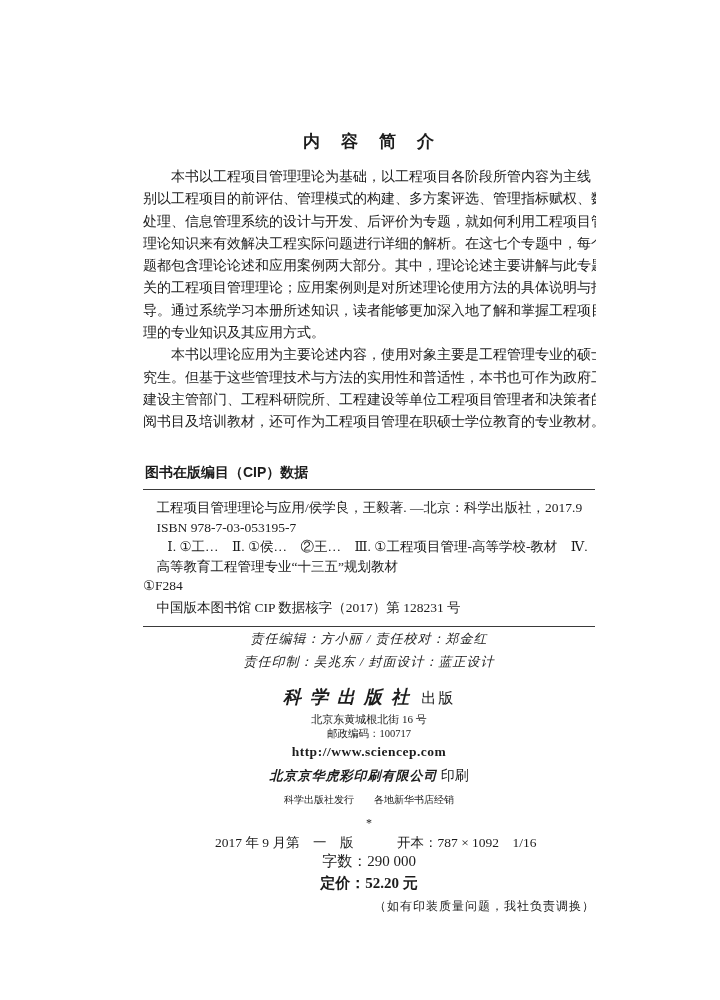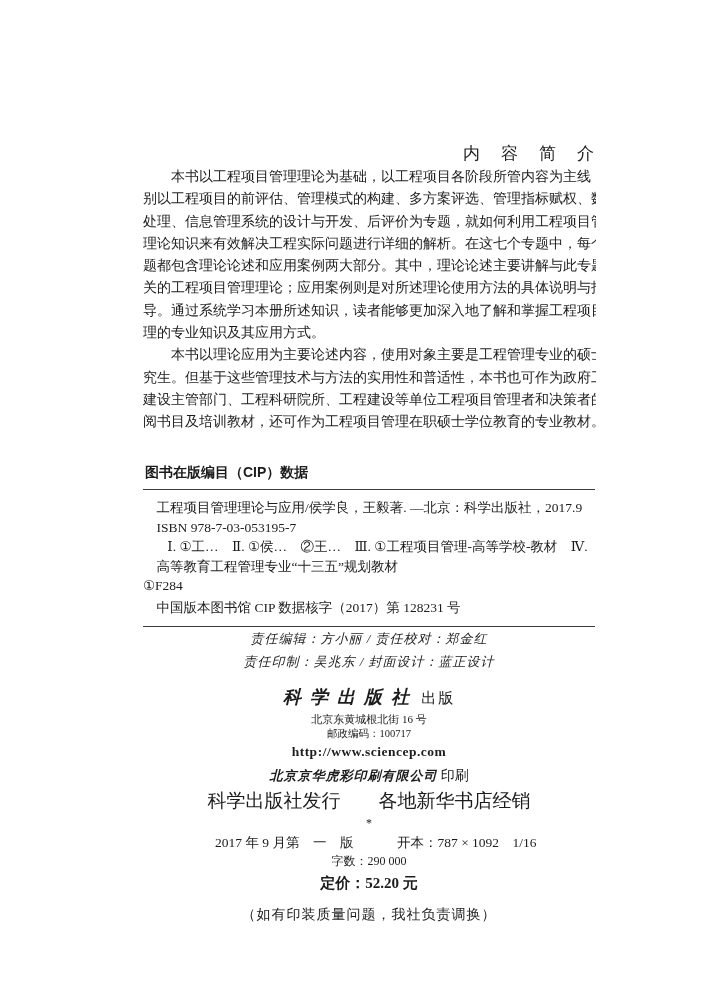--- a/index.html
+++ b/index.html
@@ -6,24 +6,24 @@
   .page{
     position:relative;
     width:720px;height:1000px;
     background:#ffffff;
     overflow:hidden;
     font-family:"Liberation Serif","DejaVu Serif",serif;
     color:#1c1c1c;
   }
   
   .book-title{
-    position:absolute;top:142px;left:143px;width:453px;
-    text-align:right;
+    position:absolute;top:130px;left:143px;width:453px;
+    text-align:center;
     font-family:"Liberation Sans","DejaVu Sans",sans-serif;
-    font-weight:normal;font-size:17px;letter-spacing:2px;
+    font-weight:bold;font-size:17px;letter-spacing:2px;
   }
   
   .intro{
     position:absolute;top:166px;left:143px;width:453px;
     font-size:14px;
   }
   .intro .line{
     height:22.3px;line-height:22.3px;
     text-align:justify;text-align-last:justify;
     white-space:nowrap;overflow:hidden;
@@ -57,30 +57,30 @@
   .press-logo{
     font-weight:bold;font-style:italic;font-size:18px;letter-spacing:9px;
   }
   .logo-suffix{font-size:15px;letter-spacing:2px;}
   .addr{font-size:11px;line-height:15px;margin-top:2px;}
   .postcode{font-size:10.5px;line-height:14px;}
   .website{font-weight:bold;font-size:13.5px;line-height:17px;margin-top:2px;letter-spacing:0.5px;}
   .printer-line{margin-top:7px;line-height:18px;}
   .printer-name{font-weight:bold;font-style:italic;font-size:13px;letter-spacing:1px;}
   .printer-suffix{font-size:14px;}
-  .distribution{font-size:19px;margin-top:7px;line-height:18px;}
+  .distribution{font-size:10px;margin-top:7px;line-height:18px;font-family:Liberation Mono, monospace;}
   .star{font-size:12px;line-height:14px;margin-top:6px;}
   .edition-row{
     display:flex;margin-left:72px;margin-top:3px;
     font-size:13.5px;line-height:19px;text-align:left;
   }
   .edition-row .ecol-left{width:182px;}
-  .word-count{font-size:12px;line-height:19px;margin-top:0;}
+  .word-count{font-size:15px;line-height:19px;margin-top:0;}
   .price-line{font-weight:bold;font-size:15px;line-height:20px;margin-top:2px;}
-  .notice{font-size:14px;line-height:19px;margin-top:12px;letter-spacing:1px;}
+  .notice{font-size:12px;line-height:19px;margin-top:4px;letter-spacing:1px;text-align:right;}
 </style>
 </head>
 <body>
 
 <div class="page">
 
   <div class="book-title">内　容　简　介</div>
 
   <div class="intro">
     <div class="line pstart">本书以工程项目管理理论为基础，以工程项目各阶段所管内容为主线，分</div>

